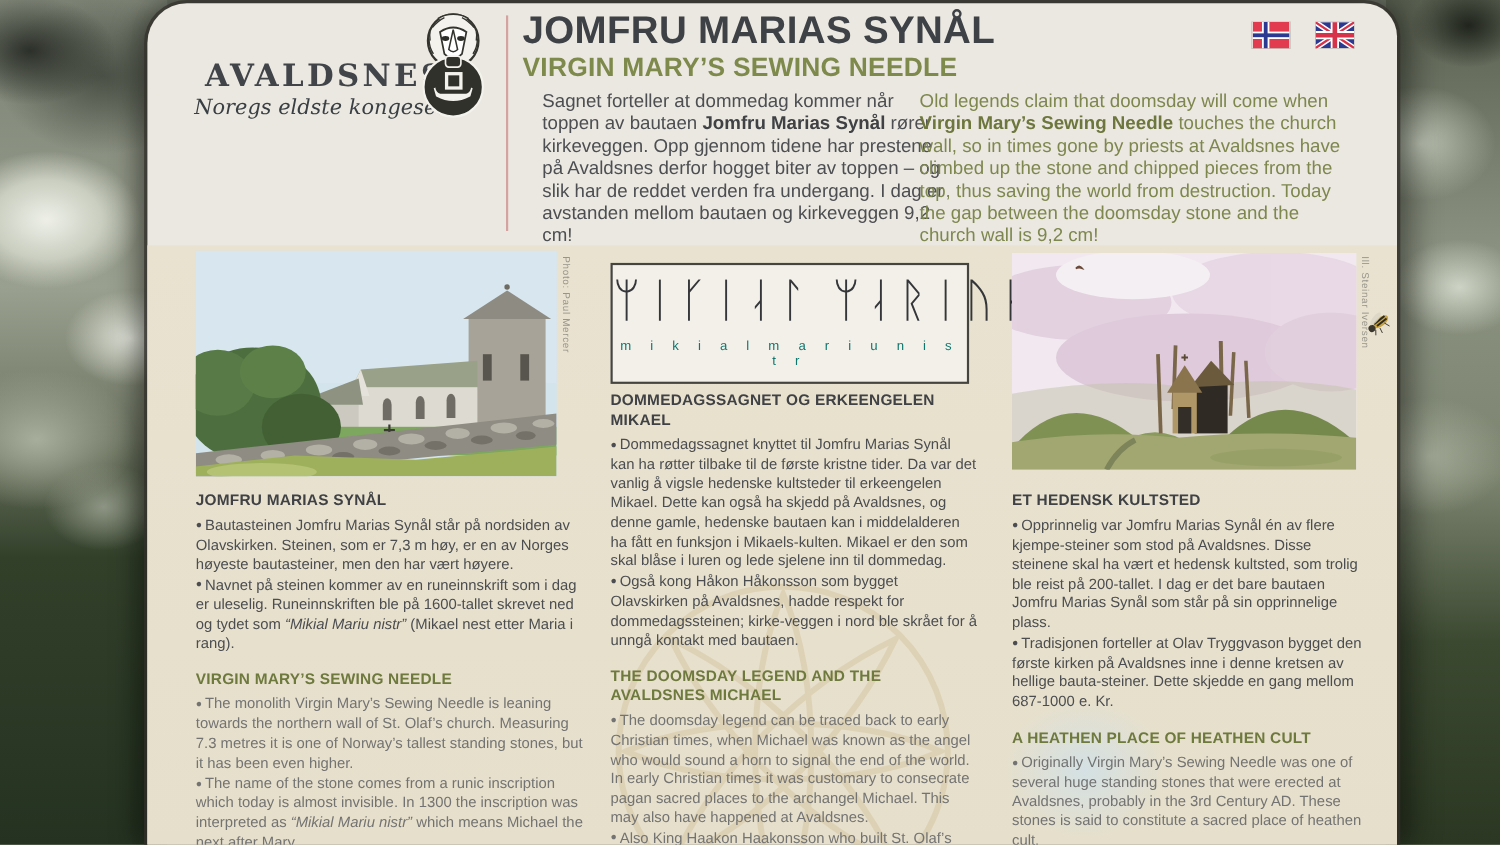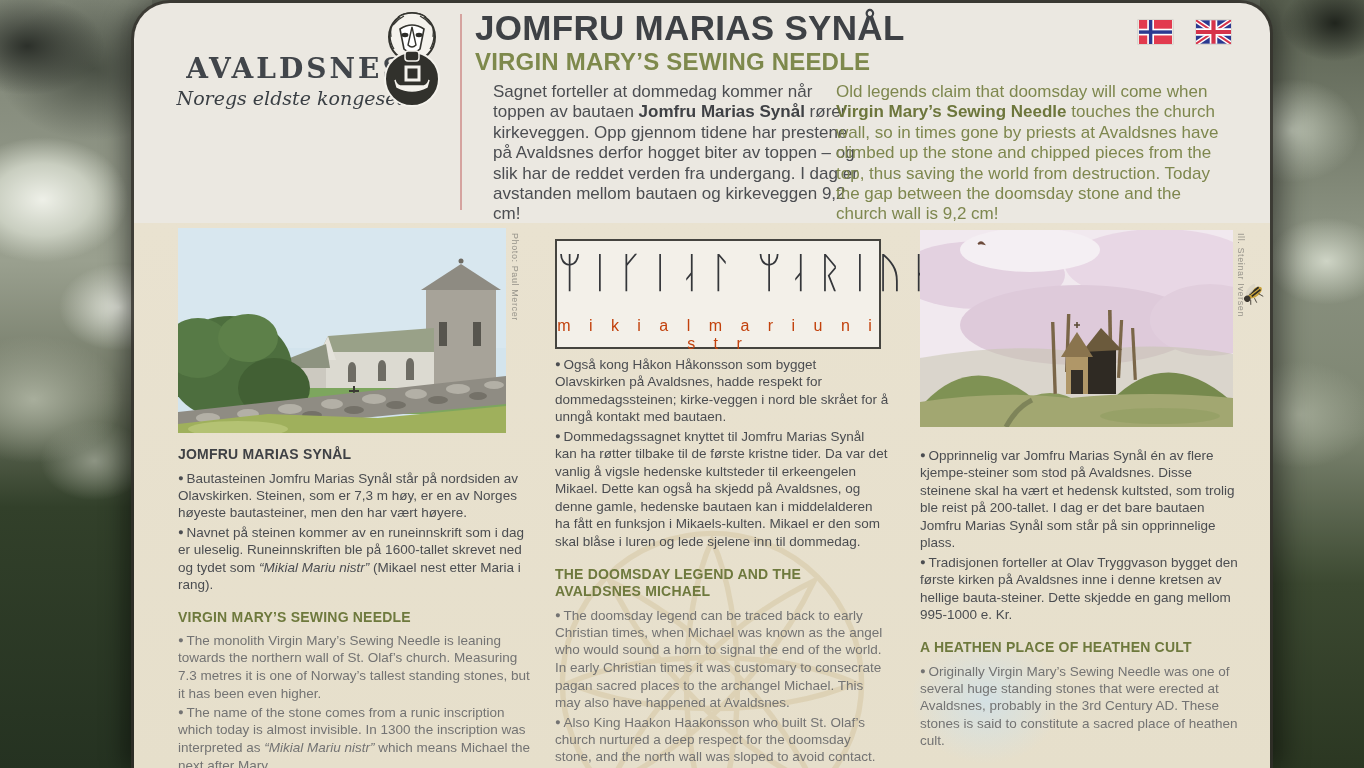--- a/index.html
+++ b/index.html
@@ -55,21 +55,21 @@
   .flag-no{left:1004px;} .flag-uk{left:1062px;}
   
   .photo{position:absolute;left:44px;top:225px;width:328px;height:205px;background:#d3e4ed;}
   .vcred{position:absolute;writing-mode:vertical-rl;font-size:9px;color:#97948b;letter-spacing:.6px;}
   .cred-photo{left:376px;top:230px;}
   .cred-ill{left:1102px;top:230px;}
   .runebox{position:absolute;left:421px;top:236px;width:322px;height:106px;
     background:#f3f0e9;border:2px solid #45443f;text-align:center;}
   .runes{margin-top:10px;font-family:"DejaVu Sans",sans-serif;font-size:42px;line-height:44px;
     color:#34363a;letter-spacing:5px;white-space:nowrap;}
-  .runecap{margin-top:22px;font-size:16px;letter-spacing:7px;color:#c2410c;}
+  .runecap{margin-top:12px;font-size:12px;letter-spacing:7px;color:#0f766e;}
   .illus{position:absolute;left:786px;top:227px;width:313px;height:197px;background:#f2eaf0;}
   .insect{position:absolute;left:1104px;top:282px;width:28px;height:20px;transform:rotate(-38deg);}
   .col{position:absolute;font-size:13.5px;line-height:17.6px;}
   .col-left{left:44px;top:443px;width:358px;}
   .col-mid{left:421px;top:352px;width:334px;}
   .col-right{left:786px;top:443px;width:324px;}
   .col h3{margin:0 0 5px 0;font-size:14px;letter-spacing:.2px;color:#3f4145;}
   .col h3.green{color:#6e793d;margin-top:15px;}
   .col p{margin:0 0 1px 0;color:#4b4d51;}
   .col p.green{color:#737373;}
@@ -270,28 +270,30 @@
   <div class="col col-left">
     <h3>JOMFRU MARIAS SYNÅL</h3>
     <p>Bautasteinen Jomfru Marias Synål står på nordsiden av Olavskirken. Steinen, som er 7,3 m høy, er en av Norges høyeste bautasteiner, men den har vært høyere.</p>
     <p><span>Navnet på steinen kommer av en runeinnskrift som i dag er uleselig. Runeinnskriften ble på 1600-tallet skrevet ned og tydet som </span><i>“Mikial Mariu nistr”</i><span> (Mikael nest etter Maria i rang).</span></p>
     <h3 class="green">VIRGIN MARY’S SEWING NEEDLE</h3>
     <p class="green">The monolith Virgin Mary’s Sewing Needle is leaning towards the northern wall of St. Olaf’s church. Measuring 7.3 metres it is one of Norway’s tallest standing stones, but it has been even higher.</p>
     <p class="green"><span>The name of the stone comes from a runic inscription which today is almost invisible. In 1300 the inscription was interpreted as  </span><i>“Mikial Mariu nistr”</i><span> which means Michael the next after Mary.</span></p>
   </div>
 
   <div class="col col-mid">
+    <h3>DOMMEDAGSSAGNET OG ERKEENGELEN MIKAEL</h3>
+    <p>Dommedagssagnet knyttet til Jomfru Marias Synål kan ha røtter tilbake til de første kristne tider. Da var det vanlig å vigsle hedenske kultsteder til erkeengelen Mikael. Dette kan også ha skjedd på Avaldsnes, og denne gamle, hedenske bautaen kan i middelalderen ha fått en funksjon i Mikaels-kulten. Mikael er den som skal blåse i luren og lede sjelene inn til dommedag.</p>
     <p>Også kong Håkon Håkonsson som bygget Olavskirken på Avaldsnes, hadde respekt for dommedagssteinen; kirke-veggen i nord ble skrået for å unngå kontakt med bautaen.</p>
-    <p>Dommedagssagnet knyttet til Jomfru Marias Synål kan ha røtter tilbake til de første kristne tider. Da var det vanlig å vigsle hedenske kultsteder til erkeengelen Mikael. Dette kan også ha skjedd på Avaldsnes, og denne gamle, hedenske bautaen kan i middelalderen ha fått en funksjon i Mikaels-kulten. Mikael er den som skal blåse i luren og lede sjelene inn til dommedag.</p>
     <h3 class="green">THE DOOMSDAY LEGEND AND THE AVALDSNES MICHAEL</h3>
     <p class="green">The doomsday legend can be traced back to early Christian times, when Michael was known as the angel who would sound a horn to signal the end of the world. In early Christian times it was customary to consecrate pagan sacred places to the archangel Michael. This may also have happened at Avaldsnes.</p>
     <p class="green">Also King Haakon Haakonsson who built St. Olaf’s church nurtured a deep respect for the doomsday stone, and the north wall was sloped to avoid contact.</p>
   </div>
 
   <div class="col col-right">
+    <h3>ET HEDENSK KULTSTED</h3>
     <p>Opprinnelig var Jomfru Marias Synål én av flere kjempe-steiner som stod på Avaldsnes. Disse steinene skal ha vært et hedensk kultsted, som trolig ble reist på 200-tallet. I dag er det bare bautaen Jomfru Marias Synål som står på sin opprinnelige plass.</p>
-    <p>Tradisjonen forteller at Olav Tryggvason bygget den første kirken på Avaldsnes inne i denne kretsen av hellige bauta-steiner. Dette skjedde en gang mellom 995-1000 e. Kr.</p>
+    <p>Tradisjonen forteller at Olav Tryggvason bygget den første kirken på Avaldsnes inne i denne kretsen av hellige bauta-steiner. Dette skjedde en gang mellom 687-1000 e. Kr.</p>
     <h3 class="green">A HEATHEN PLACE OF HEATHEN CULT</h3>
     <p class="green">Originally Virgin Mary’s Sewing Needle was one of several huge standing stones that were erected at Avaldsnes, probably in the 3rd Century AD. These stones is said to constitute a sacred place of heathen cult.</p>
 
   </div>
 
 </div>
 
 </body></html>

